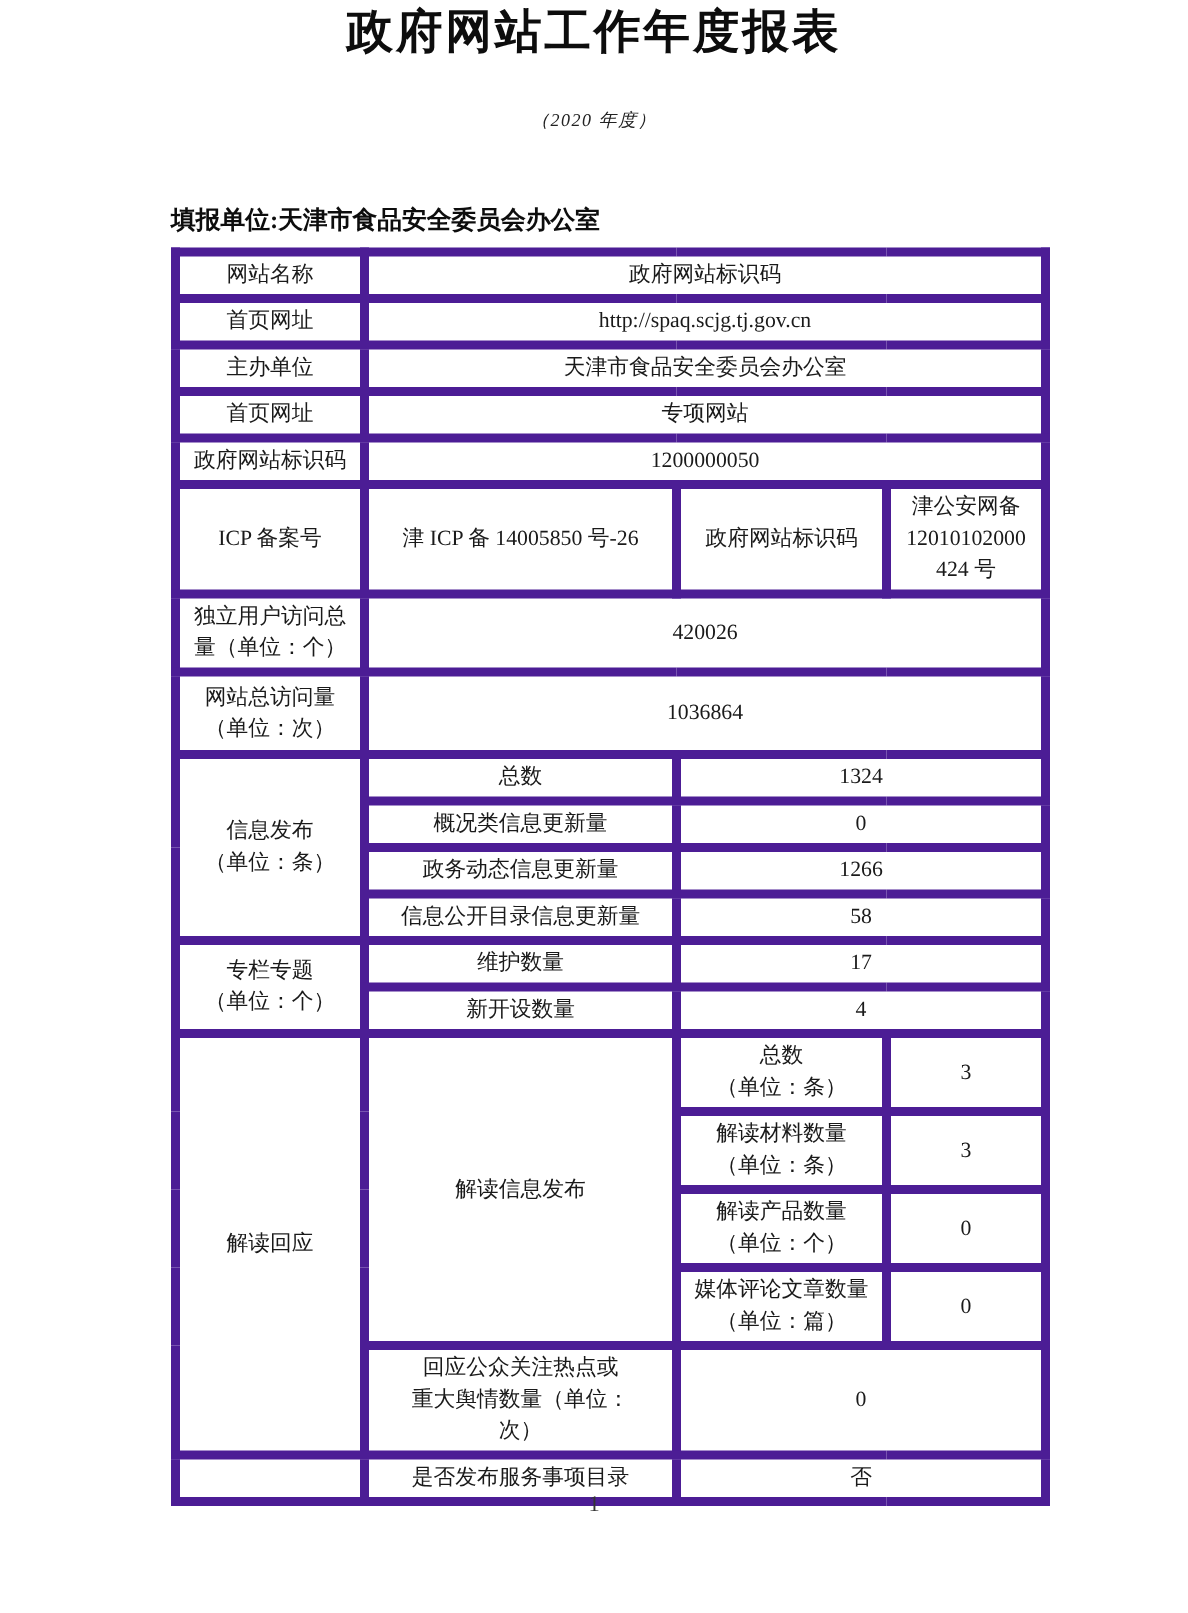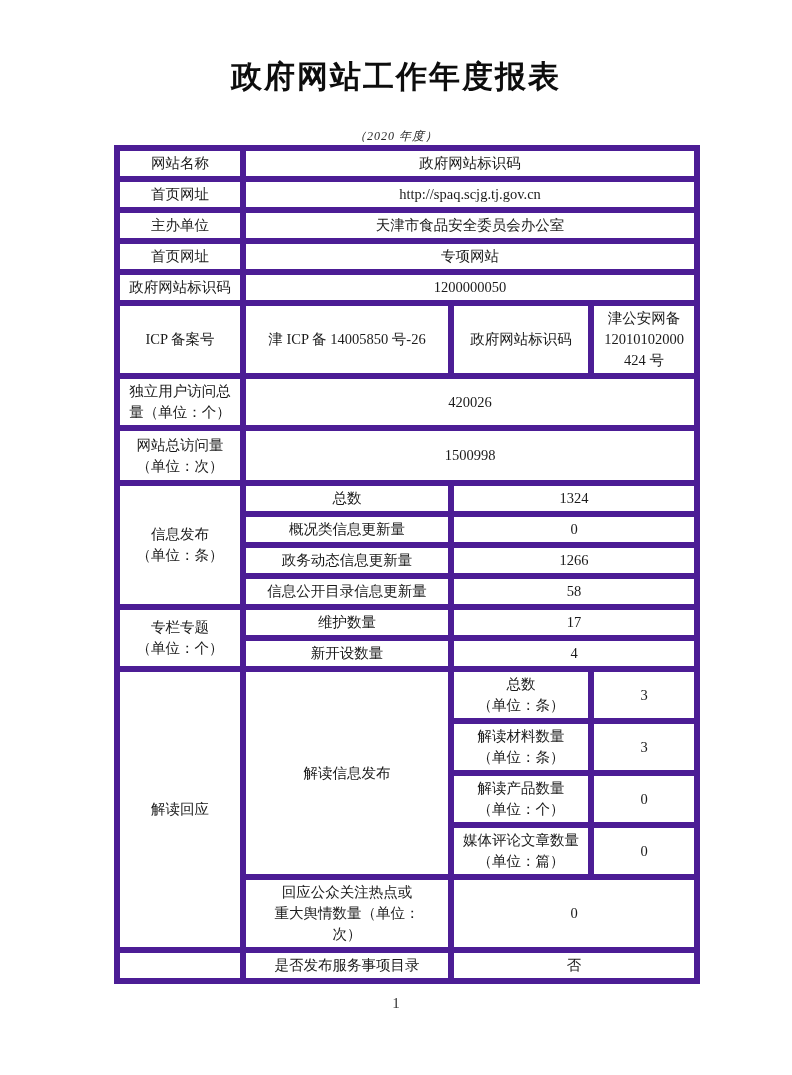--- a/index.html
+++ b/index.html
@@ -9,21 +9,20 @@
     color: #141414;
     font-family: "Liberation Serif", "DejaVu Serif", serif;
   }
   .page {
     position: relative;
     width: 792px; height: 1075px;
     background: #ffffff;
     overflow: hidden;
   }
   .doc-title {
-    margin-top: 56px;
     text-align: center;
     font-family: "Liberation Sans", "DejaVu Sans", sans-serif;
     font-weight: bold;
     font-size: 31px;
     letter-spacing: 2px;
     color: #0d0d0d;
   }
   .doc-subtitle {
     margin-top: 30px;
     text-align: center;
@@ -64,20 +63,21 @@
     color: #333;
   }
 </style>
 </head>
 <body>
 
 <div class="page">
 
   <div class="doc-title">政府网站工作年度报表</div>
   <div class="doc-subtitle">（2020 年度）</div>
+  <div class="unit-line">填报单位:天津市食品安全委员会办公室</div>
 
   <table class="report">
     <colgroup>
       <col style="width:126px">
         <col style="width:208px">
         <col style="width:140px">
         <col style="width:106px">
     </colgroup>
     <tbody>
       <tr style="height:27px">
@@ -109,21 +109,21 @@
 424 号</td>
       </tr>
       <tr style="height:41px">
         <td>独立用户访问总
 量（单位：个）</td>
         <td colspan="3">420026</td>
       </tr>
       <tr style="height:55px">
         <td>网站总访问量
 （单位：次）</td>
-        <td colspan="3">1500998</td>
+        <td colspan="3">1036864</td>
       </tr>
 
       <tr style="height:27px">
         <td rowspan="4">信息发布
 （单位：条）</td>
         <td>总数</td>
         <td colspan="2">1324</td>
       </tr>
       <tr style="height:27px">
         <td>概况类信息更新量</td>

